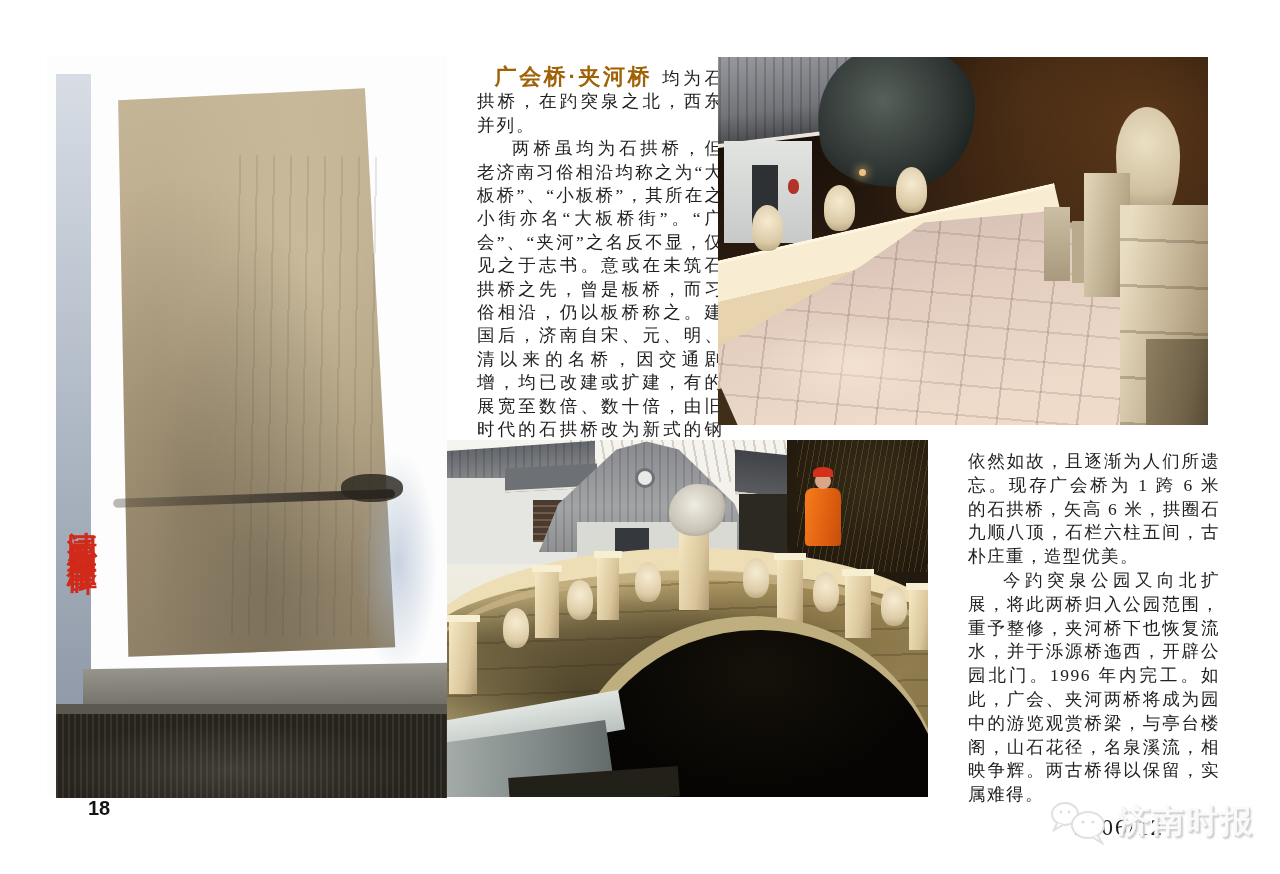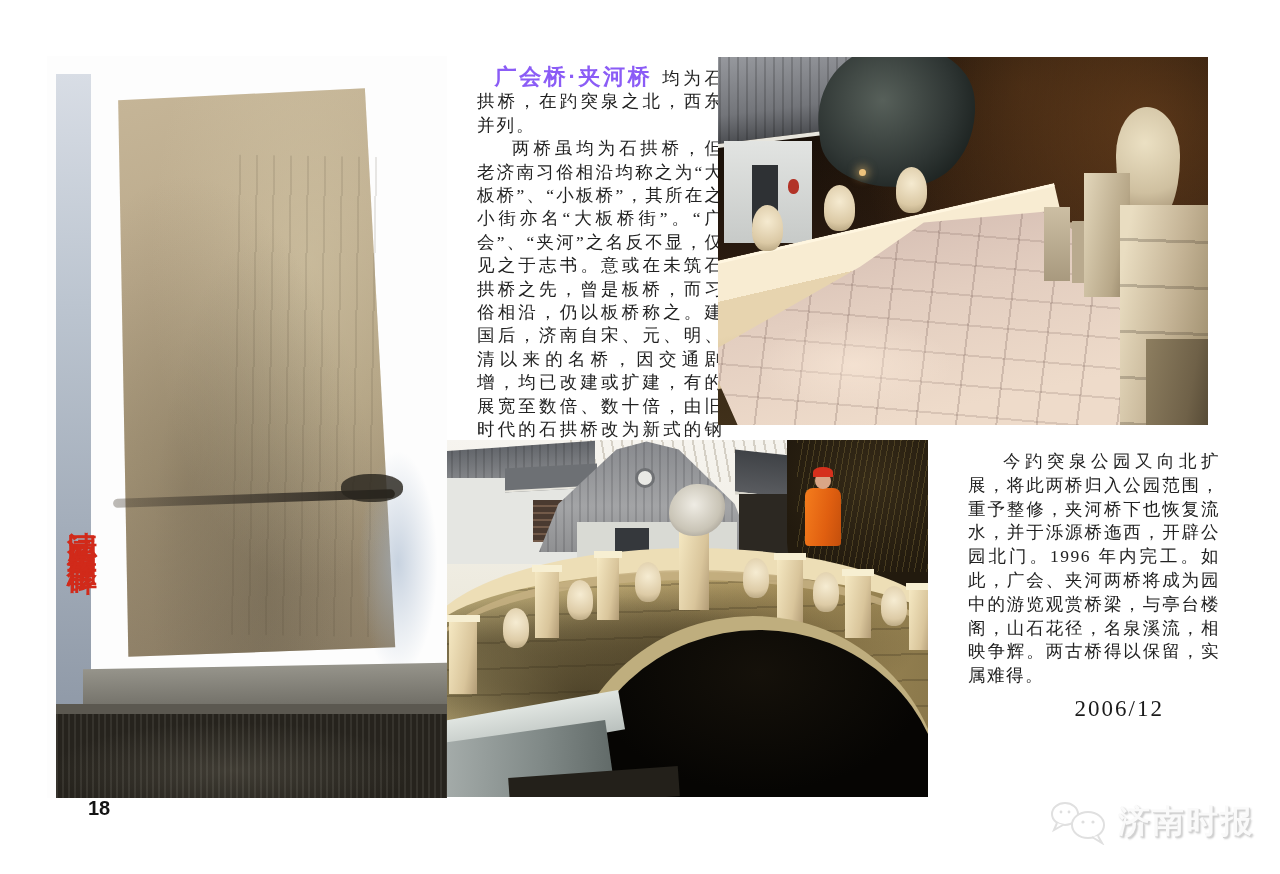--- a/index.html
+++ b/index.html
@@ -48,21 +48,21 @@
 
   
   .article{position:absolute;left:477px;top:66px;width:247px;
     font-size:17.5px;line-height:23.4px;letter-spacing:2px;
     text-align:justify;text-justify:inter-character;word-break:break-all;color:#222;}
   .article p{margin:0;}
   .article .p1{text-indent:1em;}
   .article .p2{text-indent:2em;}
   .inline-title{font-family:"Liberation Sans","DejaVu Sans",sans-serif;
     font-weight:bold;font-size:22px;letter-spacing:1px;margin-right:.45em;
-    color:#8b5cf6;line-height:1;margin-top:39px;}
+    color:#a16207;line-height:1;margin-top:39px;}
 
   
   .ph-deck{left:718px;top:57px;width:490px;height:368px;
     background:linear-gradient(180deg,#0e0a06 0%,#1c120a 30%,#2a1b10 55%,#382613 75%,#40301a 100%);}
   .tr-tint{inset:0;background:
     radial-gradient(circle at 88% 18%,rgba(136,82,36,.55),transparent 55%),
     radial-gradient(circle at 62% 8%,rgba(94,57,26,.4),transparent 50%);}
   .tr-roof{left:-8px;top:-6px;width:202px;height:94px;transform:skewY(-7deg);transform-origin:left top;
     background:repeating-linear-gradient(90deg,rgba(0,0,0,.16) 0 2px,transparent 2px 9px),
       linear-gradient(180deg,#9b9da2,#73757a 70%,#4c4e52);
@@ -276,20 +276,21 @@
     <div class="mvase mv6"></div>
     <div class="mb-carve"></div>
     <div class="mb-archring"></div>
     <div class="mb-arch"></div>
     <div class="mb-block-top"></div>
     <div class="mb-block-side"></div>
     <div class="mb-block-shadow"></div>
   </figure>
 
   <section class="rightcol">
+    <p class="rp1">依然如故，且逐渐为人们所遗忘。现存广会桥为 1 跨 6 米的石拱桥，矢高 6 米，拱圈石九顺八顶，石栏六柱五间，古朴庄重，造型优美。</p>
     <p class="rp2">今趵突泉公园又向北扩展，将此两桥归入公园范围，重予整修，夹河桥下也恢复流水，并于泺源桥迤西，开辟公园北门。1996 年内完工。如此，广会、夹河两桥将成为园中的游览观赏桥梁，与亭台楼阁，山石花径，名泉溪流，相映争辉。两古桥得以保留，实属难得。</p>
     <div class="issue-date">2006/12</div>
   </section>
 
   <div class="watermark">
     <svg width="62" height="46" viewBox="0 0 62 46" fill="none" stroke="#e0e0e0" stroke-width="2">
       <ellipse cx="17" cy="15" rx="13" ry="11"></ellipse>
       <path d="M9 24 L6 31 L15 26" fill="#ffffff" stroke="#e0e0e0"></path>
       <circle cx="13" cy="13" r="1.4" fill="#dedede" stroke="none"></circle>
       <circle cx="21" cy="13" r="1.4" fill="#dedede" stroke="none"></circle>

